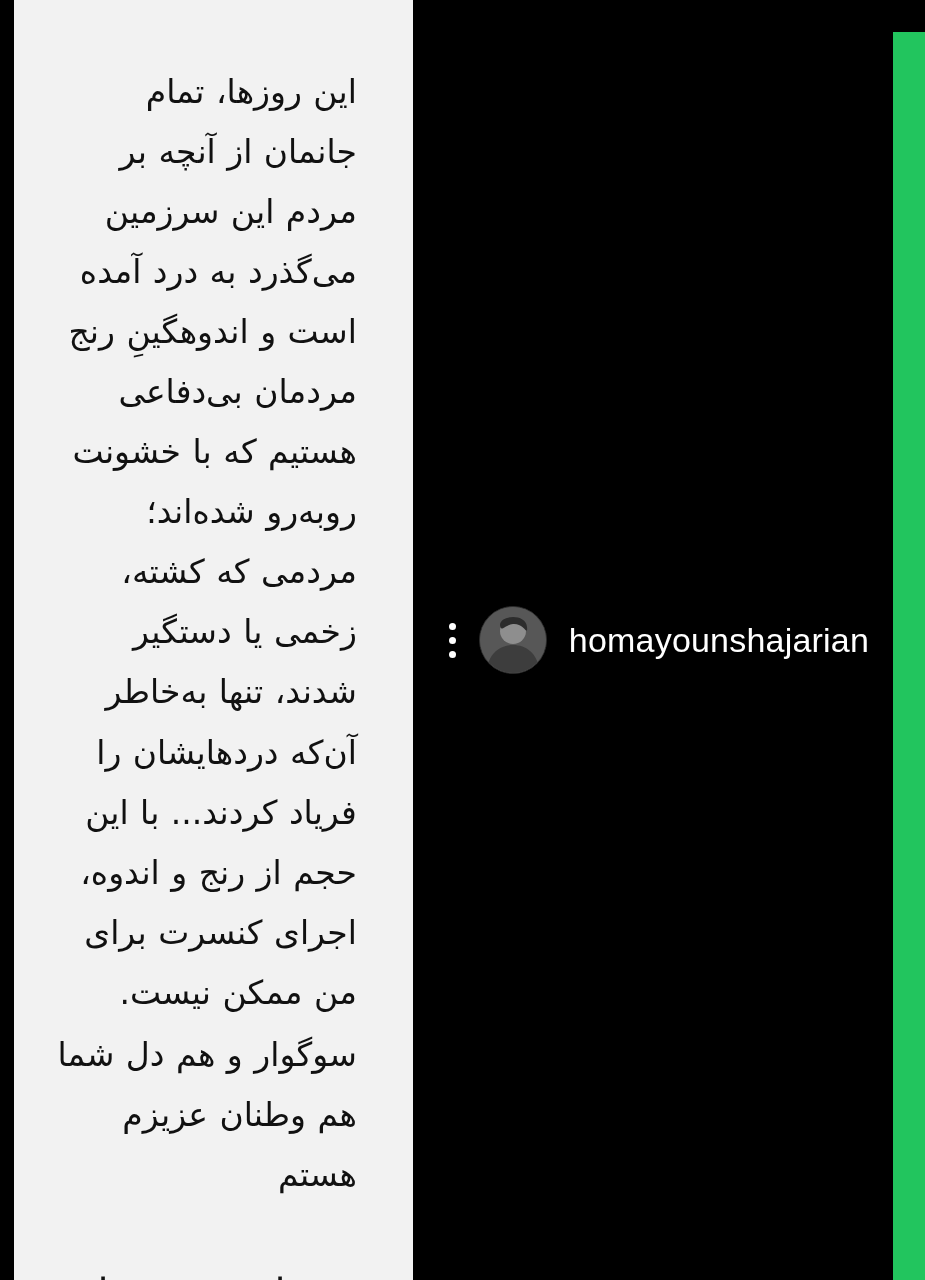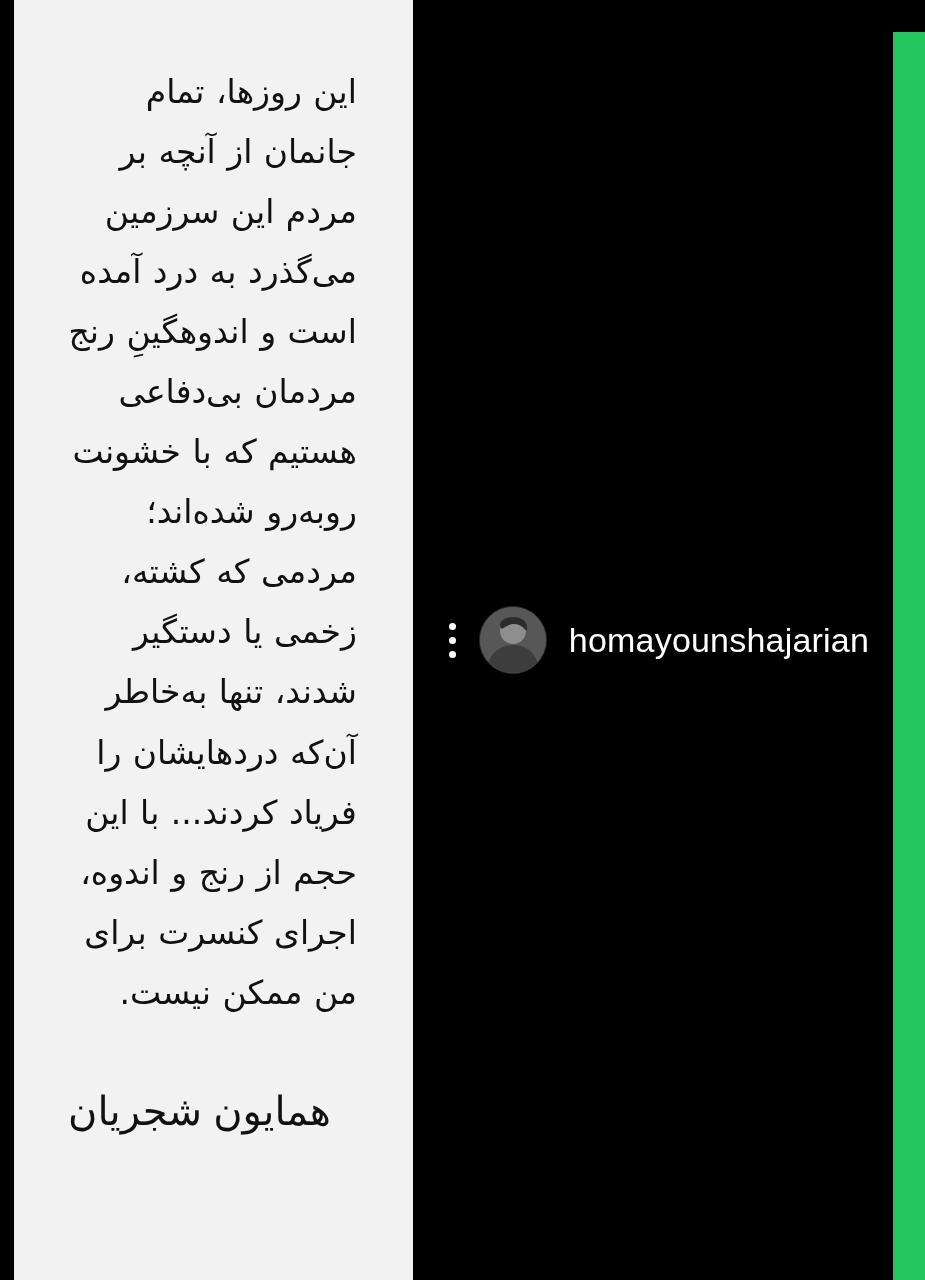--- a/index.html
+++ b/index.html
@@ -139,17 +139,18 @@
           <path d="M6 66 C8 46 20 38 33 38 C46 38 58 46 60 66 Z" fill="#3d3d3d"></path>
           <path d="M20 18 C20 8 46 6 47 20 C48 30 44 16 33 17 C24 18 21 26 20 18 Z" fill="#2c2c2c"></path>
         </svg>
       </div>
       <div class="username">homayounshajarian</div>
     </div>
   </div>
 
   <div class="post">
     <p class="para1">این روزها، تمام جانمان از آنچه بر مردم این سرزمین می‌گذرد به درد آمده است و اندوهگینِ رنج مردمان بی‌دفاعی هستیم که با خشونت روبه‌رو شده‌اند؛ مردمی که کشته، زخمی یا دستگیر شدند، تنها به‌خاطر آن‌که دردهایشان را فریاد کردند... با این حجم از رنج و اندوه، اجرای کنسرت برای من ممکن نیست.</p>
+    <p class="para2">سوگوار و هم دل شما هم وطنان عزیزم هستم</p>
     <div class="signature">همایون شجریان</div>
   </div>
 
   <div class="bottombar"></div>
 </div>
 
 </body></html>

